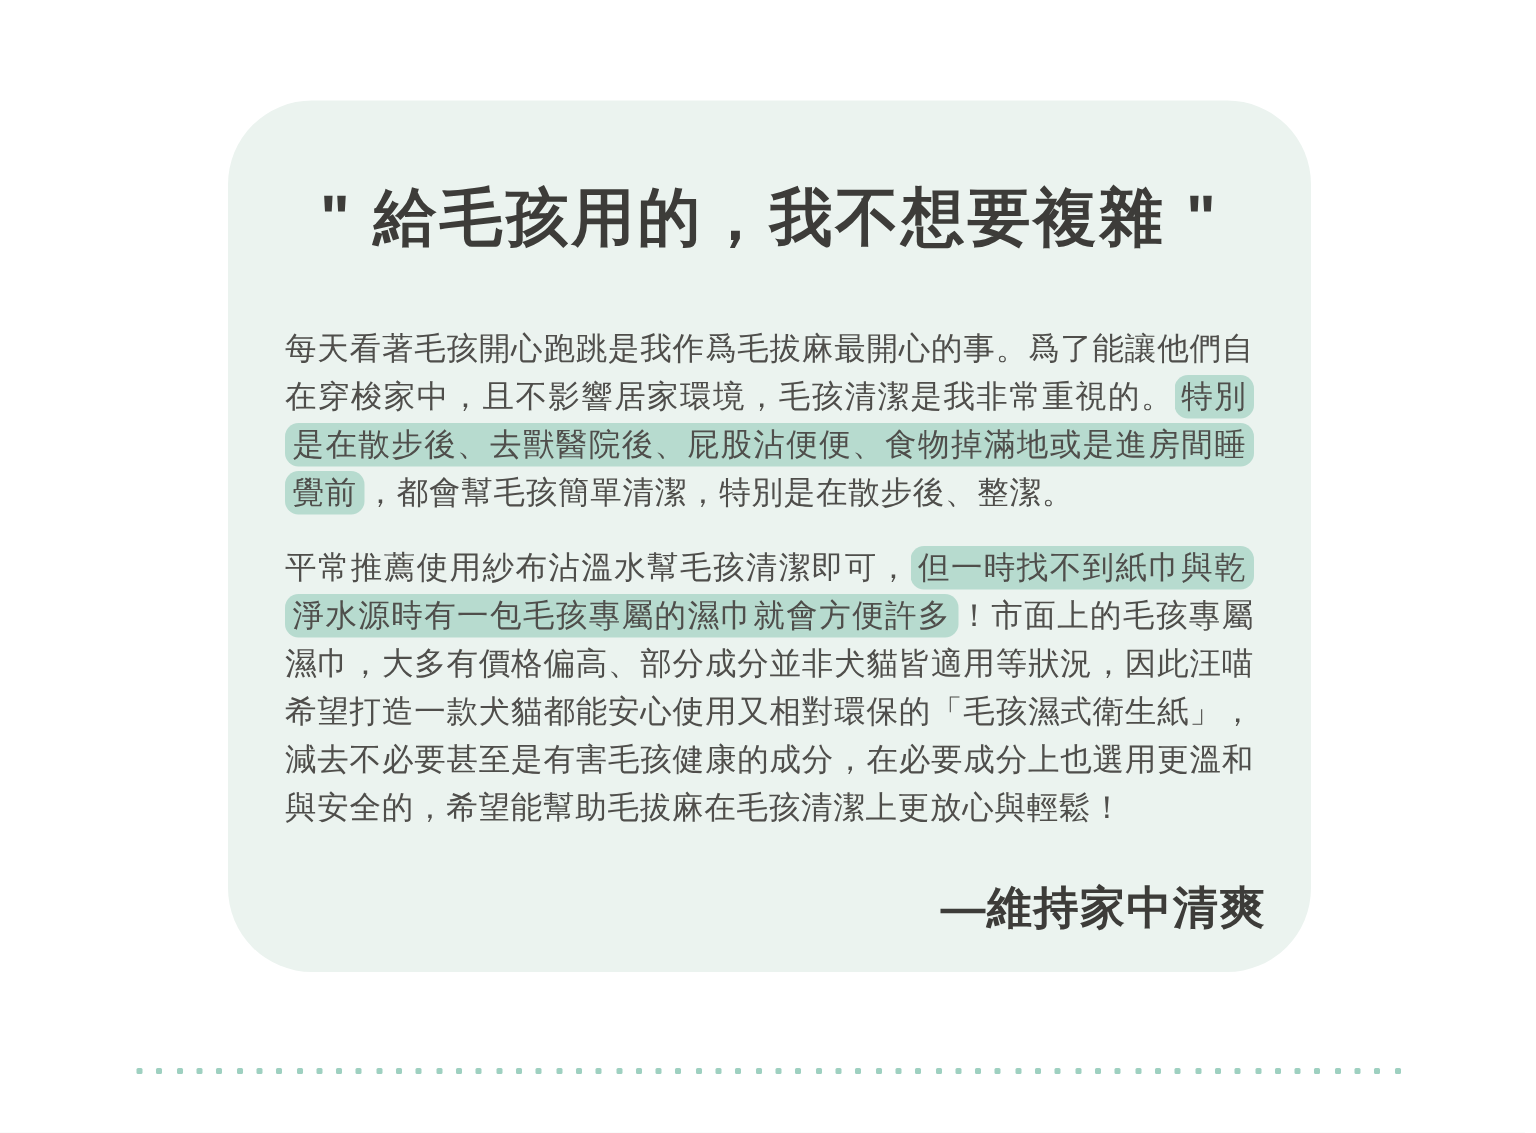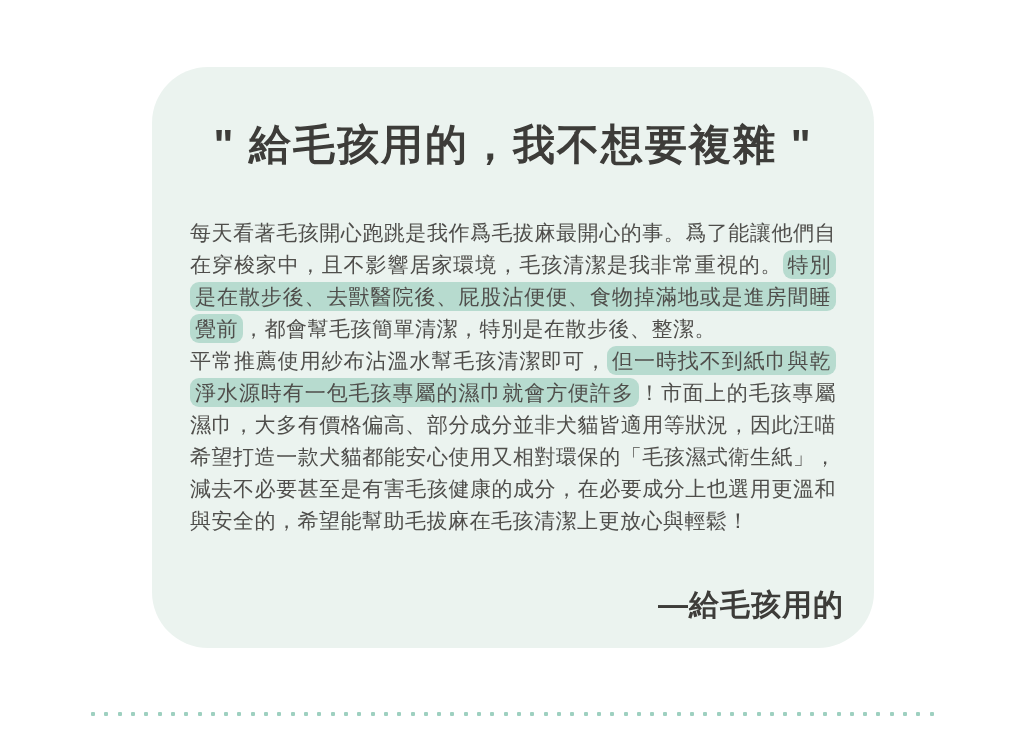--- a/index.html
+++ b/index.html
@@ -41,21 +41,21 @@
     color: var(--title);
   }
   .card-body {
     margin: 44px 38px 0 38px;
     font-size: 21px;
     line-height: 32px;
     color: var(--text);
     text-align: justify;
     letter-spacing: 0.5px;
   }
-  .para + .para { }
+  .para + .para { margin-top: 18px; }
   .hl {
     background: var(--hl);
     border-radius: 9px;
     padding: 3px 5px;
     -webkit-box-decoration-break: clone;
     box-decoration-break: clone;
   }
   .signature {
     position: absolute;
     right: 30px;
@@ -85,21 +85,21 @@
 </head>
 <body>
 
 <div class="stage">
   <div class="card">
     <h1 class="card-title">" 給毛孩用的，我不想要複雜 "</h1>
     <div class="card-body">
       <p class="para"><span>每天看著毛孩開心跑跳是我作爲毛拔麻最開心的事。爲了能讓他們自在穿梭家中，且不影響居家環境，毛孩清潔是我非常重視的。</span><span class="hl">特別是在散步後、去獸醫院後、屁股沾便便、食物掉滿地或是進房間睡覺前</span><span>，都會幫毛孩簡單清潔，特別是在散步後、整潔。</span></p>
       <p class="para"><span>平常推薦使用紗布沾溫水幫毛孩清潔即可，</span><span class="hl">但一時找不到紙巾與乾淨水源時有一包毛孩專屬的濕巾就會方便許多</span><span>！市面上的毛孩專屬濕巾，大多有價格偏高、部分成分並非犬貓皆適用等狀況，因此汪喵希望打造一款犬貓都能安心使用又相對環保的「毛孩濕式衛生紙」，減去不必要甚至是有害毛孩健康的成分，在必要成分上也選用更溫和與安全的，希望能幫助毛拔麻在毛孩清潔上更放心與輕鬆！</span></p>
     </div>
-    <div class="signature">—給毛孩用的</div>
+    <div class="signature">—維持家中清爽</div>
   </div>
   <div class="dots">
       <span class="dot"></span>
       <span class="dot"></span>
       <span class="dot"></span>
       <span class="dot"></span>
       <span class="dot"></span>
       <span class="dot"></span>
       <span class="dot"></span>
       <span class="dot"></span>

